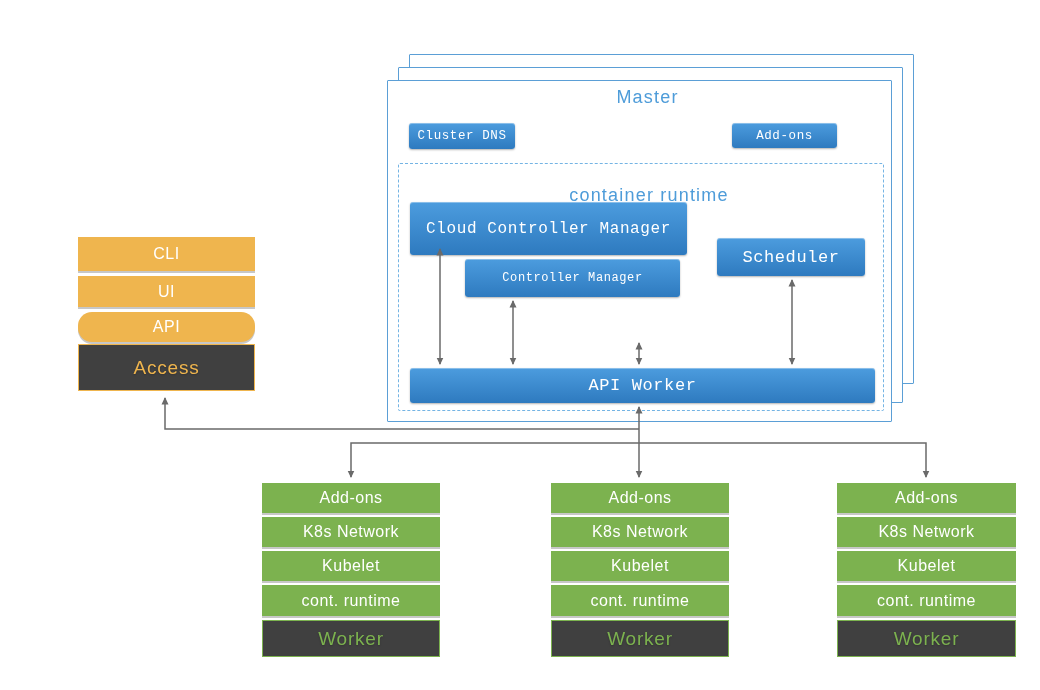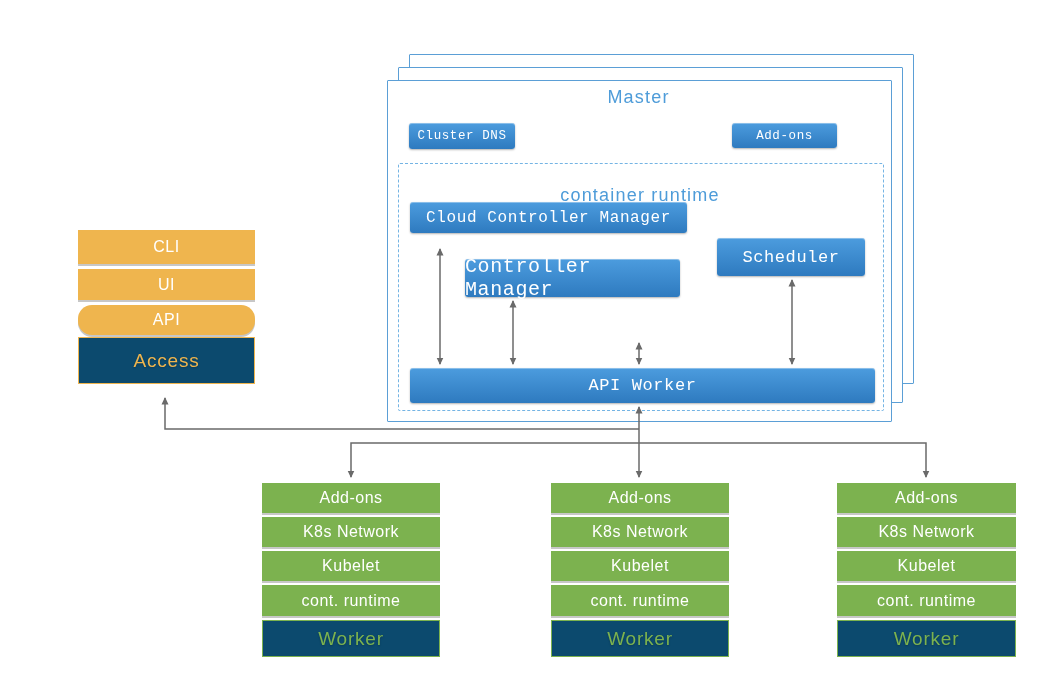--- a/index.html
+++ b/index.html
@@ -16,42 +16,42 @@
   .canvas{
     position:relative;width:1040px;height:690px;background:#fff;overflow:hidden;
     font-family:"Liberation Sans", sans-serif;
   }
   .page{
     position:absolute;background:#fff;border:1.5px solid var(--master-border-blue);
     border-radius:1px;
   }
   .heading{
     position:absolute;text-align:center;color:var(--heading-blue);
-    font-size:18px;letter-spacing:1.2px;
+    font-size:18px;letter-spacing:1.2px;padding-left:9px;
   }
   .blue-box{
     position:absolute;display:flex;align-items:center;justify-content:center;
     background:linear-gradient(180deg,var(--blue-gradient-top),var(--blue-gradient-bottom));
     color:#fff;border-radius:3px;letter-spacing:0.6px;
     box-shadow:inset 0 1px 0 rgba(255,255,255,0.35), 0 1px 2px rgba(0,0,0,0.3);
     font-family:Liberation Mono, monospace;
   }
   .dashed-box{
     position:absolute;border:1.5px dashed var(--dashed-border-blue);
     border-radius:2px;background:transparent;
   }
   .stack{position:absolute;display:flex;flex-direction:column;}
   .row{
     display:flex;align-items:center;justify-content:center;color:#fff;
     letter-spacing:0.5px;box-shadow:0 2px 0 rgba(130,130,130,0.45);
   }
   .orange-row{background:var(--orange);font-size:16px;}
   .green-row{background:var(--green);font-size:16px;}
   .outline-row{
-    display:flex;align-items:center;justify-content:center;background:#0c4a6e;
+    display:flex;align-items:center;justify-content:center;background:#404040;
     font-size:19px;letter-spacing:0.8px;text-shadow:0 1px 2px rgba(0,0,0,0.22);
   }
   .outline-orange{border:1.5px solid var(--orange);color:var(--orange);}
   .outline-green{border:1.5px solid var(--green);color:var(--green);}
   svg.connectors{position:absolute;left:0;top:0;pointer-events:none;}
 </style>
 </head>
 <body>
 
 <div class="canvas">
@@ -61,26 +61,26 @@
   <div class="page" style="left:387px;top:80px;width:503px;height:340px;"></div>
 
   <div class="heading" style="left:387px;top:87px;width:503px;">Master</div>
 
   <div class="blue-box" style="left:409px;top:123px;width:106px;height:26px;font-size:12.5px;">Cluster DNS</div>
   <div class="blue-box" style="left:732px;top:123px;width:105px;height:25px;font-size:12.5px;">Add-ons</div>
 
   <div class="dashed-box" style="left:398px;top:163px;width:484px;height:246px;"></div>
   <div class="heading" style="left:398px;top:185px;width:484px;">container runtime</div>
 
-  <div class="blue-box" style="left:410px;top:202px;width:277px;height:31px;font-size:16px;">Cloud Controller Manager</div>
-  <div class="blue-box" style="left:465px;top:259px;width:215px;height:38px;font-size:20px;">Controller Manager</div>
+  <div class="blue-box" style="left:410px;top:202px;width:277px;height:53px;font-size:16px;">Cloud Controller Manager</div>
+  <div class="blue-box" style="left:465px;top:259px;width:215px;height:38px;font-size:12px;">Controller Manager</div>
   <div class="blue-box" style="left:717px;top:238px;width:148px;height:38px;font-size:17px;">Scheduler</div>
   <div class="blue-box" style="left:410px;top:368px;width:465px;height:35px;font-size:17px;">API Worker</div>
 
-  <div class="stack" style="left:78px;top:230px;width:177px;">
+  <div class="stack" style="left:78px;top:237px;width:177px;">
     <div class="row orange-row" style="height:34px;margin-bottom:5px;">CLI</div>
     <div class="row orange-row" style="height:31px;margin-bottom:5px;">UI</div>
     <div class="row orange-row" style="height:30px;margin-bottom:2px;border-radius:14px;">API</div>
     <div class="outline-row outline-orange" style="height:45px;">Access</div>
   </div>
 
   <div class="stack" style="left:262px;top:483px;width:178px;gap:4px;">
     <div class="row green-row" style="height:30px;">Add-ons</div>
     <div class="row green-row" style="height:30px;">K8s Network</div>
     <div class="row green-row" style="height:30px;">Kubelet</div>

